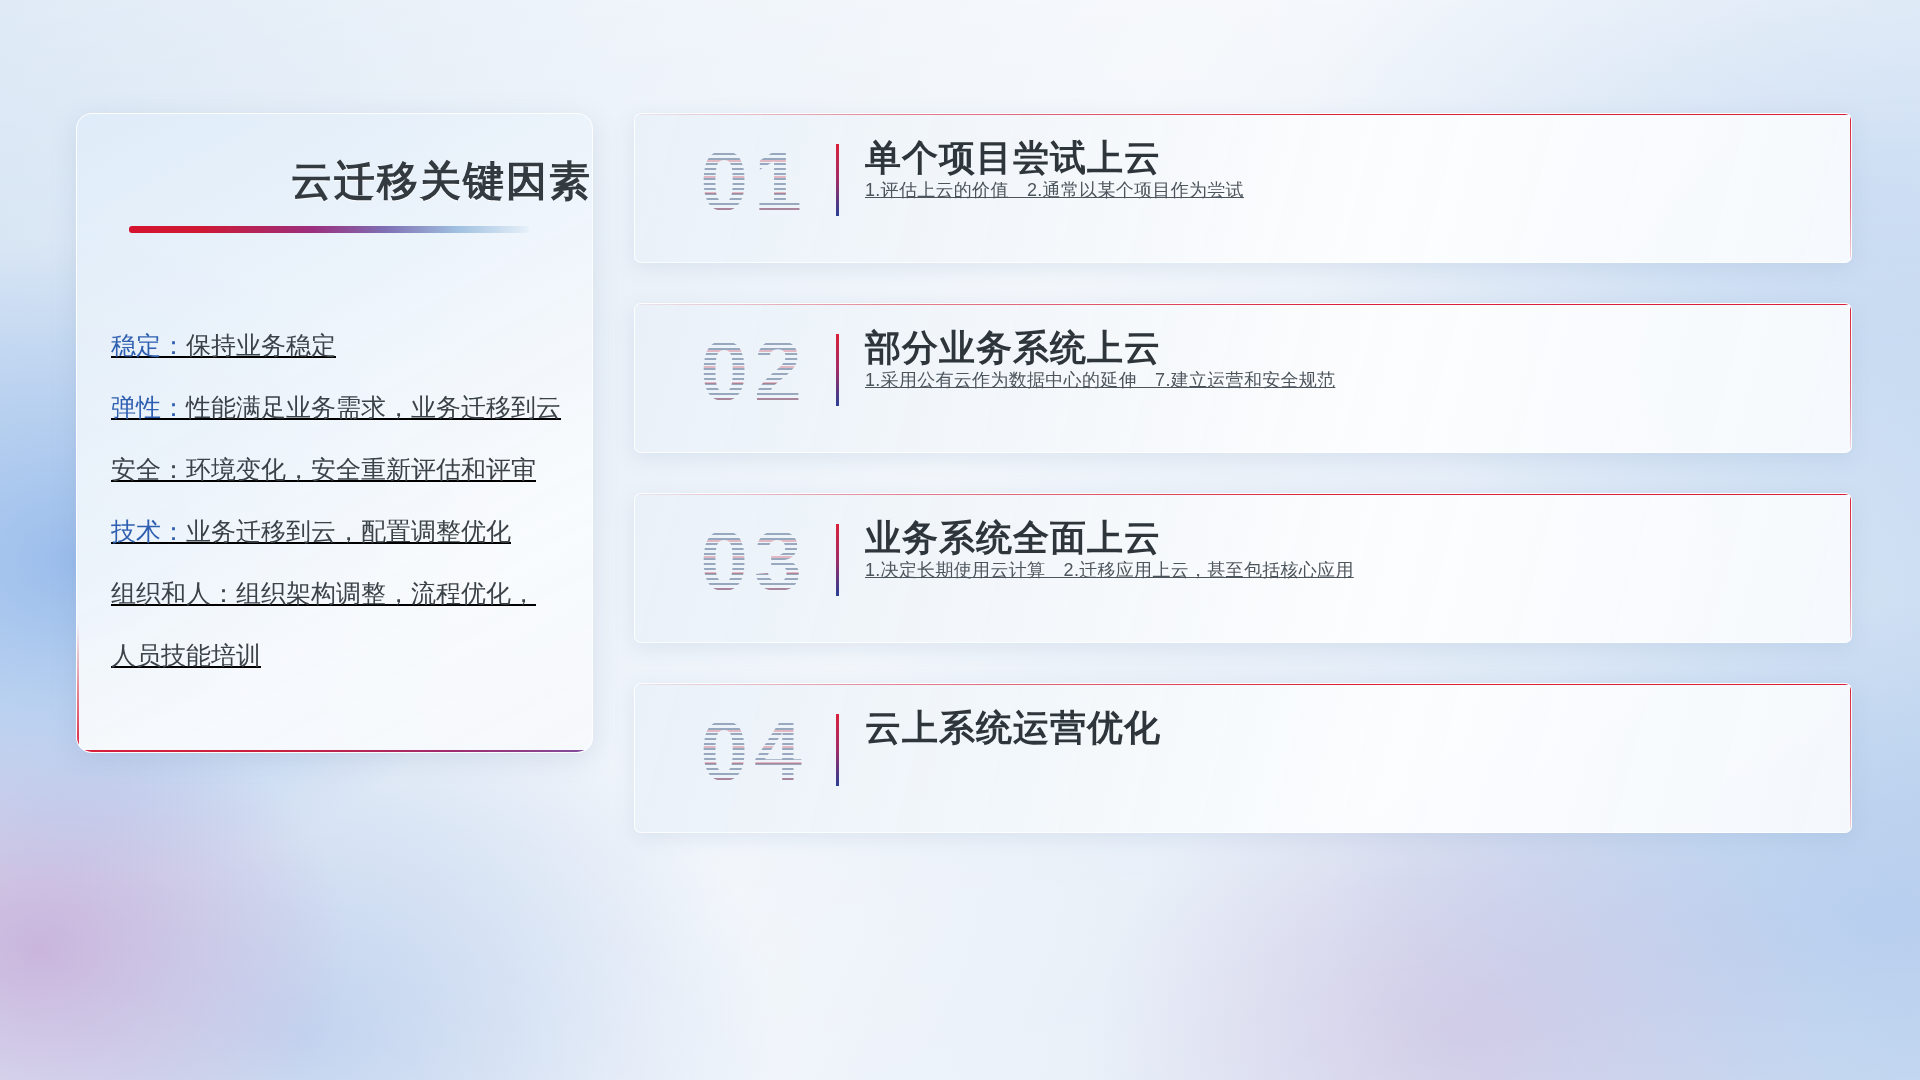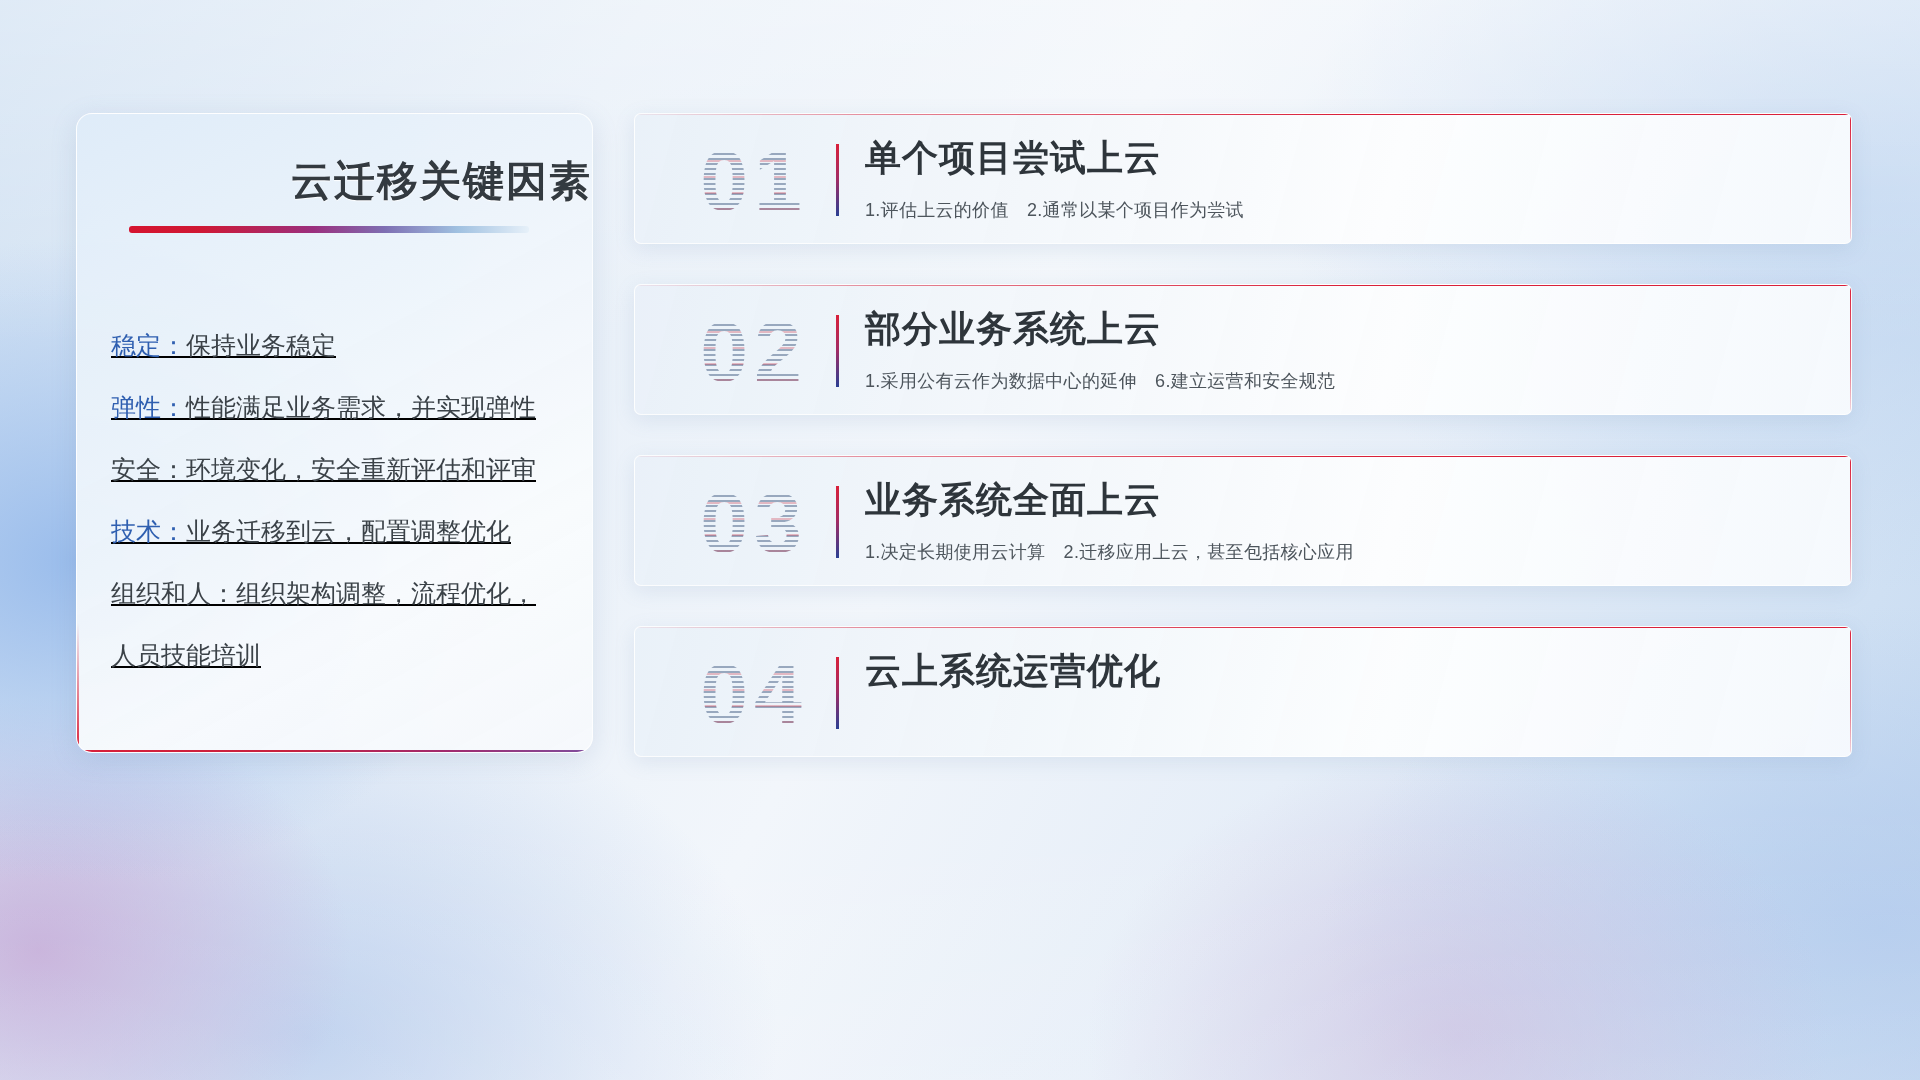--- a/index.html
+++ b/index.html
@@ -103,21 +103,21 @@
   .factor-row.cont { line-height: 62px; }
 
   
   .steps {
     position: absolute;
     left: 634px; top: 113px;
     width: 1218px;
   }
   .step-card {
     position: relative;
-    height: 131px;
+    height: 150px;
     margin-bottom: 40px;
     border-radius: 7px;
     background: linear-gradient(105deg,
                 rgba(233,240,248,0.93) 0%,
                 rgba(243,247,251,0.95) 34%,
                 rgba(252,253,254,0.97) 62%,
                 rgba(247,250,253,0.95) 100%);
     border: 1px solid rgba(255,255,255,0.8);
     box-shadow: 0 5px 20px rgba(110,140,180,0.15);
     overflow: hidden;
@@ -192,43 +192,44 @@
     left: 230px; right: 26px; top: 26px;
   }
   .step-title {
     font-size: 36px;
     font-weight: 700;
     color: #2e353b;
     letter-spacing: 1px;
     line-height: 36px;
   }
   .step-sub {
-    margin-top: 22px;
+    margin-top: 2px;
     font-size: 18px;
     color: #4d555c;
     letter-spacing: 0.3px;
     line-height: 24px;
+    text-decoration: underline;
   }
 </style>
 </head>
 <body>
 
 <div class="slide">
   <div class="bg-wash"></div>
 
   <section class="left-card">
     <h1 class="panel-title">云迁移关键因素</h1>
     <div class="title-rule"></div>
 
     <div class="factor-list">
       <div class="factor-row">
         <span class="k">稳定：</span><span class="v">保持业务稳定</span>
       </div>
       <div class="factor-row">
-        <span class="k">弹性：</span><span class="v">性能满足业务需求，并实现弹性</span>
+        <span class="k">弹性：</span><span class="v">性能满足业务需求，业务迁移到云</span>
       </div>
       <div class="factor-row plain">
         <span class="k">安全：</span><span class="v">环境变化，安全重新评估和评审</span>
       </div>
       <div class="factor-row">
         <span class="k">技术：</span><span class="v">业务迁移到云，配置调整优化</span>
       </div>
       <div class="factor-row plain">
         <span class="k">组织和人：</span><span class="v">组织架构调整，流程优化，</span>
       </div>
@@ -249,21 +250,21 @@
         <div class="step-sub">1.评估上云的价值　2.通常以某个项目作为尝试</div>
       </div>
     </article>
 
     <article class="step-card">
       <div class="step-num">02</div>
       <div class="step-num-tint">02</div>
       <div class="step-divider"></div>
       <div class="step-text">
         <div class="step-title">部分业务系统上云</div>
-        <div class="step-sub">1.采用公有云作为数据中心的延伸　6.建立运营和安全规范</div>
+        <div class="step-sub">1.采用公有云作为数据中心的延伸　7.建立运营和安全规范</div>
       </div>
     </article>
 
     <article class="step-card">
       <div class="step-num">03</div>
       <div class="step-num-tint">03</div>
       <div class="step-divider"></div>
       <div class="step-text">
         <div class="step-title">业务系统全面上云</div>
         <div class="step-sub">1.决定长期使用云计算　2.迁移应用上云，甚至包括核心应用</div>

